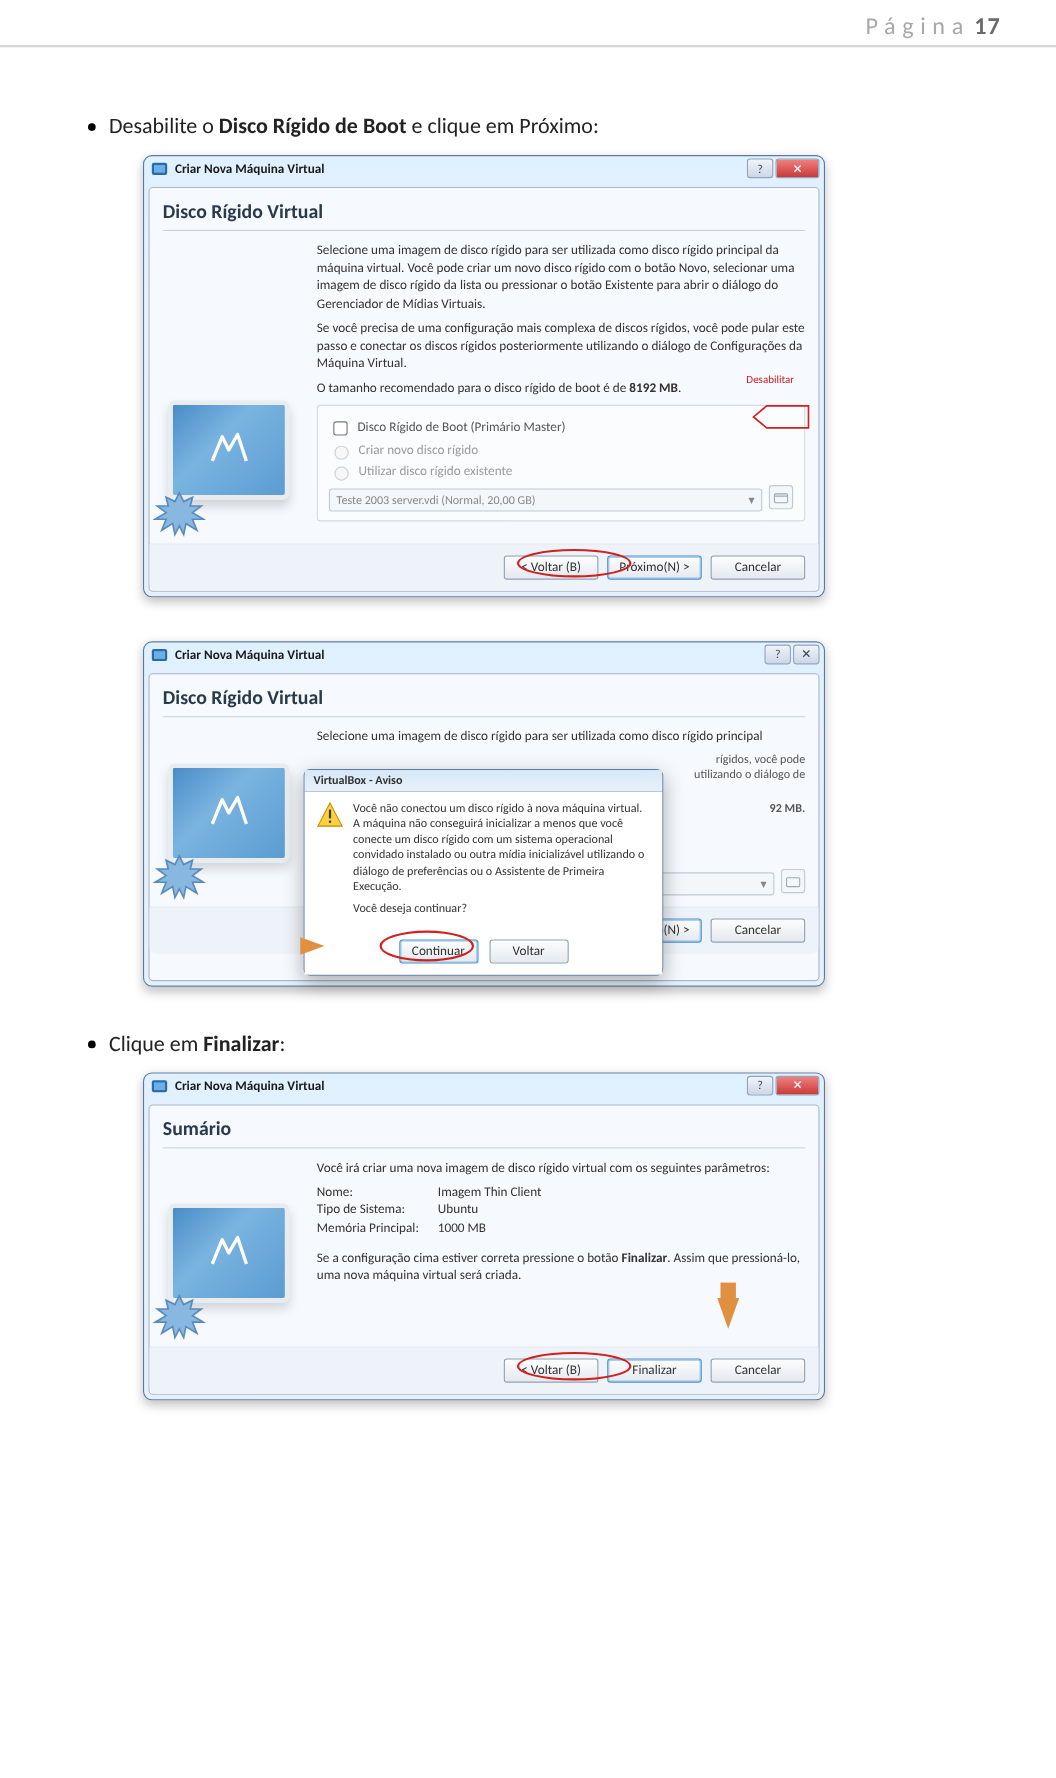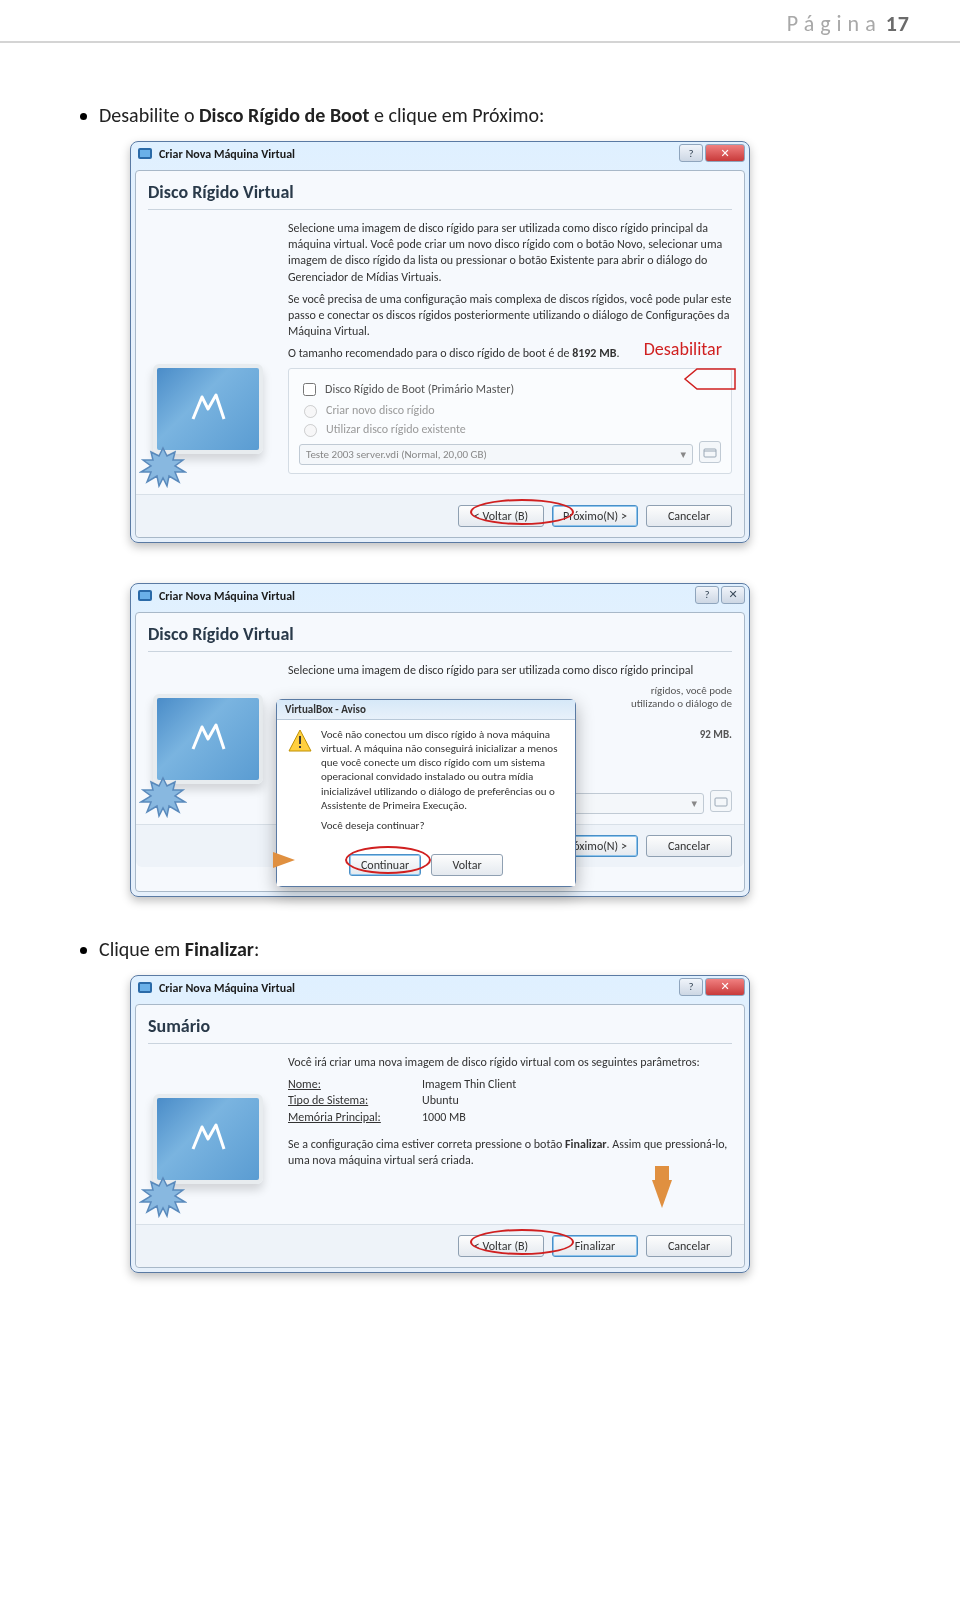--- a/index.html
+++ b/index.html
@@ -123,21 +123,21 @@
     fill: #88b8e0;
     stroke: #5a8abc;
     stroke-width: 1.5;
   }
   .win7-main { flex: 1; }
   .win7-main p { margin: 0 0 6px 0; line-height: 1.35; }
   .callout-label {
     position: absolute;
     right: 10px; top: 118px;
     color: #d02020;
-    font-size: 18px;
+    font-size: 10px;
   }
   .callout-ellipse {
     position: absolute;
     border: 2px solid #d02020;
     border-radius: 50%;
     pointer-events: none;
   }
   .arrow-right {
     position: absolute;
     width: 0; height: 0;
@@ -226,21 +226,21 @@
     white-space: nowrap;
   }
   .win7-btn.highlight {
     border-color: #4a90c8;
     box-shadow: 0 0 0 1px #8ec4ec inset;
   }
   
   .overlay-alert {
     position: absolute;
     left: 140px; top: 86px;
-    width: 300px;
+    width: 327px;
     border: 1px solid #5a7aa3;
     border-radius: 6px;
     background: linear-gradient(to bottom,#e8f2fc,#f2f7fc);
     box-shadow: 0 6px 18px rgba(0,0,0,0.3);
     font-size: 11px;
     z-index: 5;
   }
   .overlay-alert .alert-title {
     padding: 3px 8px;
     font-weight: bold;
@@ -263,21 +263,21 @@
     display: flex;
     justify-content: center;
     gap: 10px;
     padding: 6px 10px 10px 10px;
     background: #fff;
   }
   .summary-params {
     margin: 6px 0 10px 0;
     line-height: 1.4;
   }
-  .summary-params span.lbl { display: inline-block; width: 134px; text-decoration: underline; }
+  .summary-params span.lbl { display: inline-block; width: 110px; }
   .vb-icon {
     display: inline-block;
     width: 16px; height: 16px;
   }
 </style>
 </head>
 <body>
 
 <div class="page-header">
   <span>Página</span>

